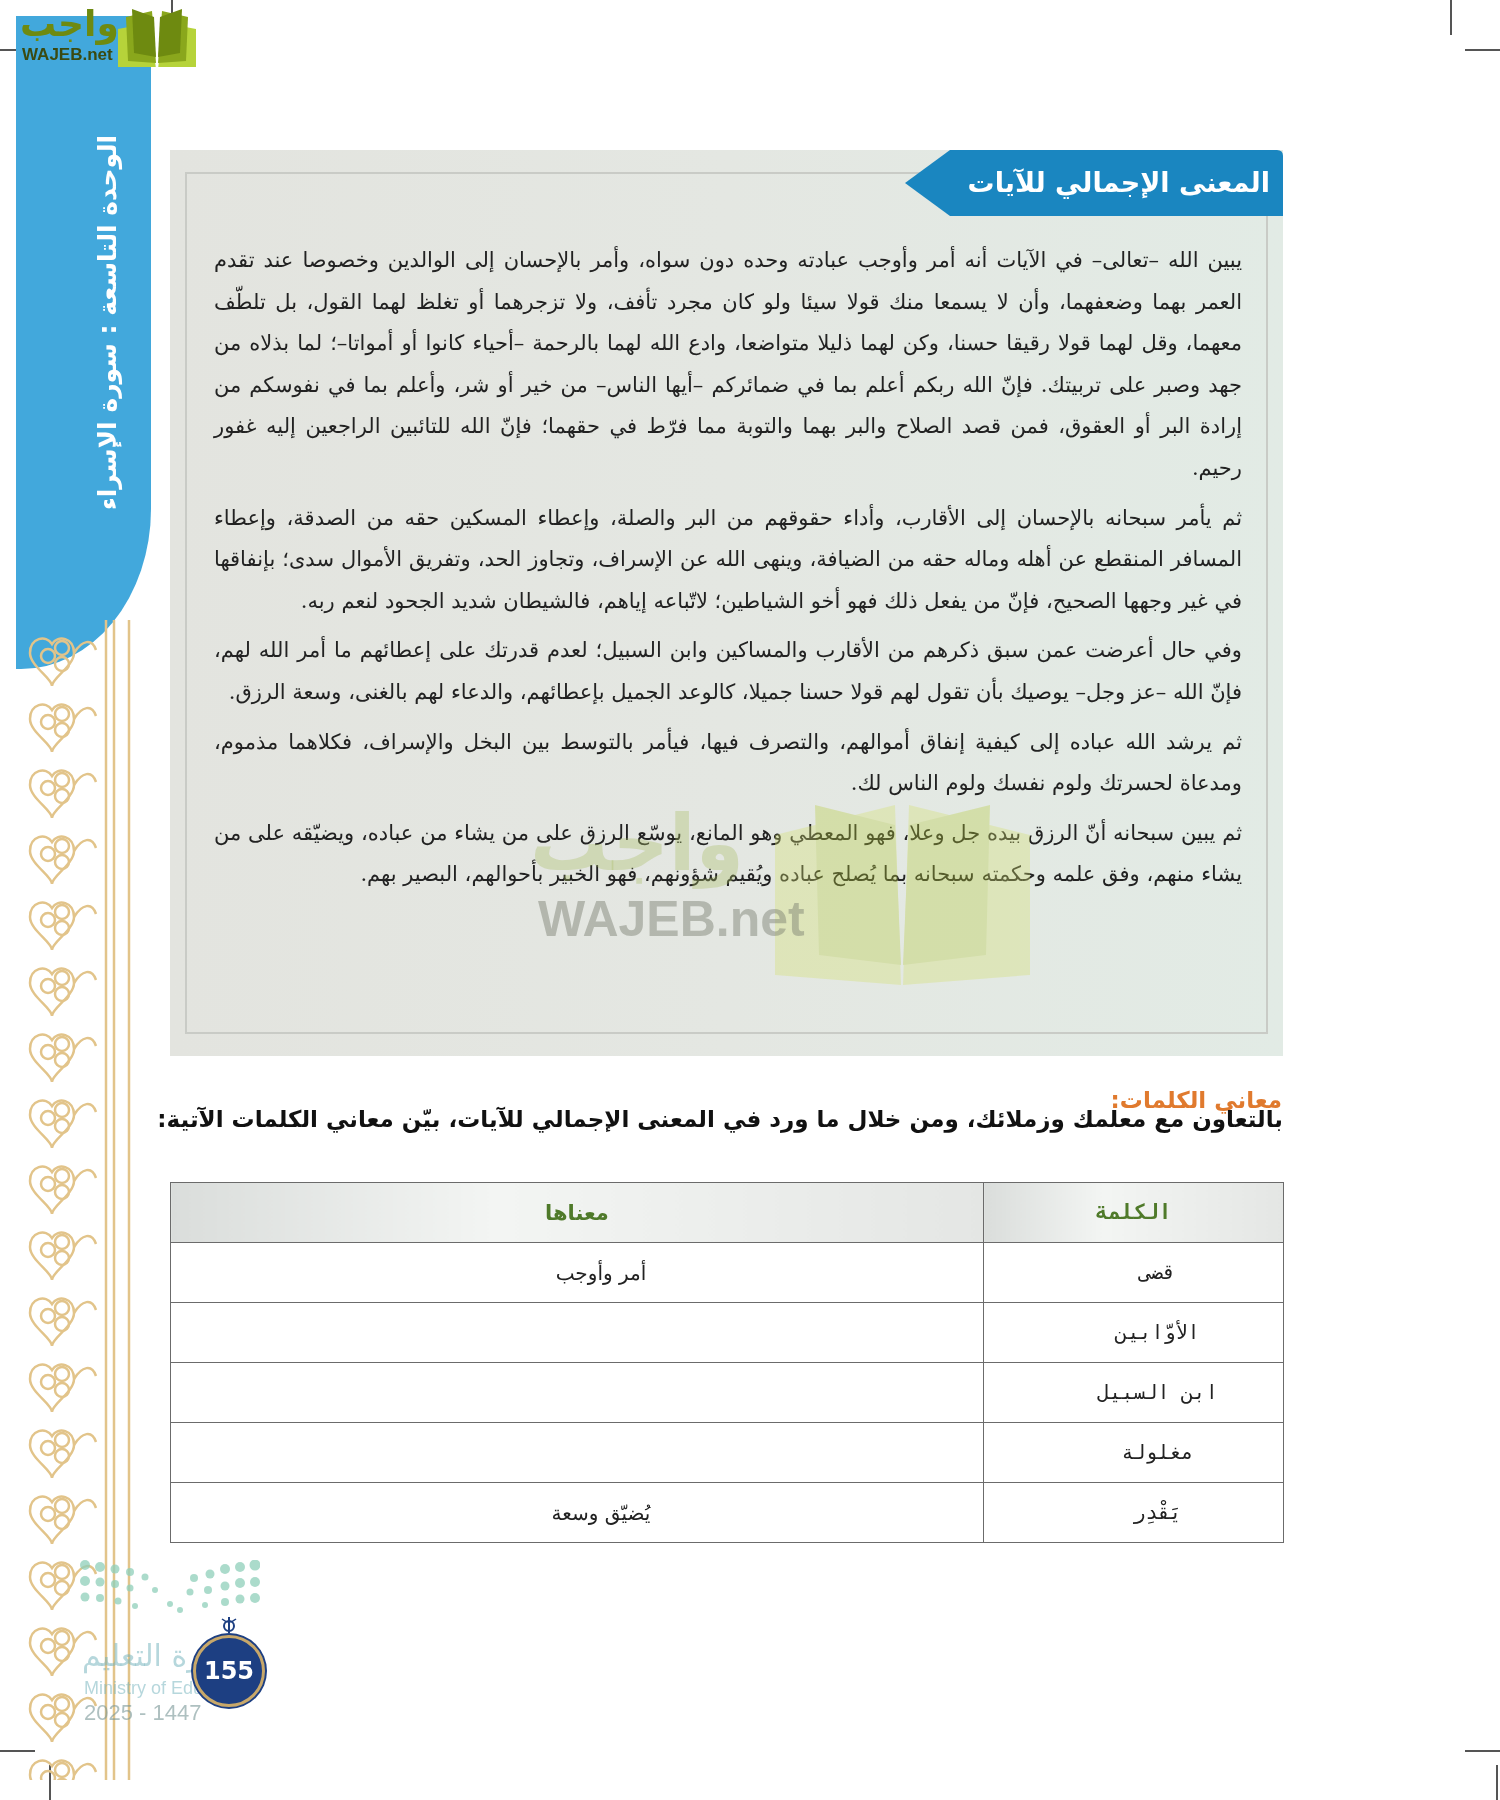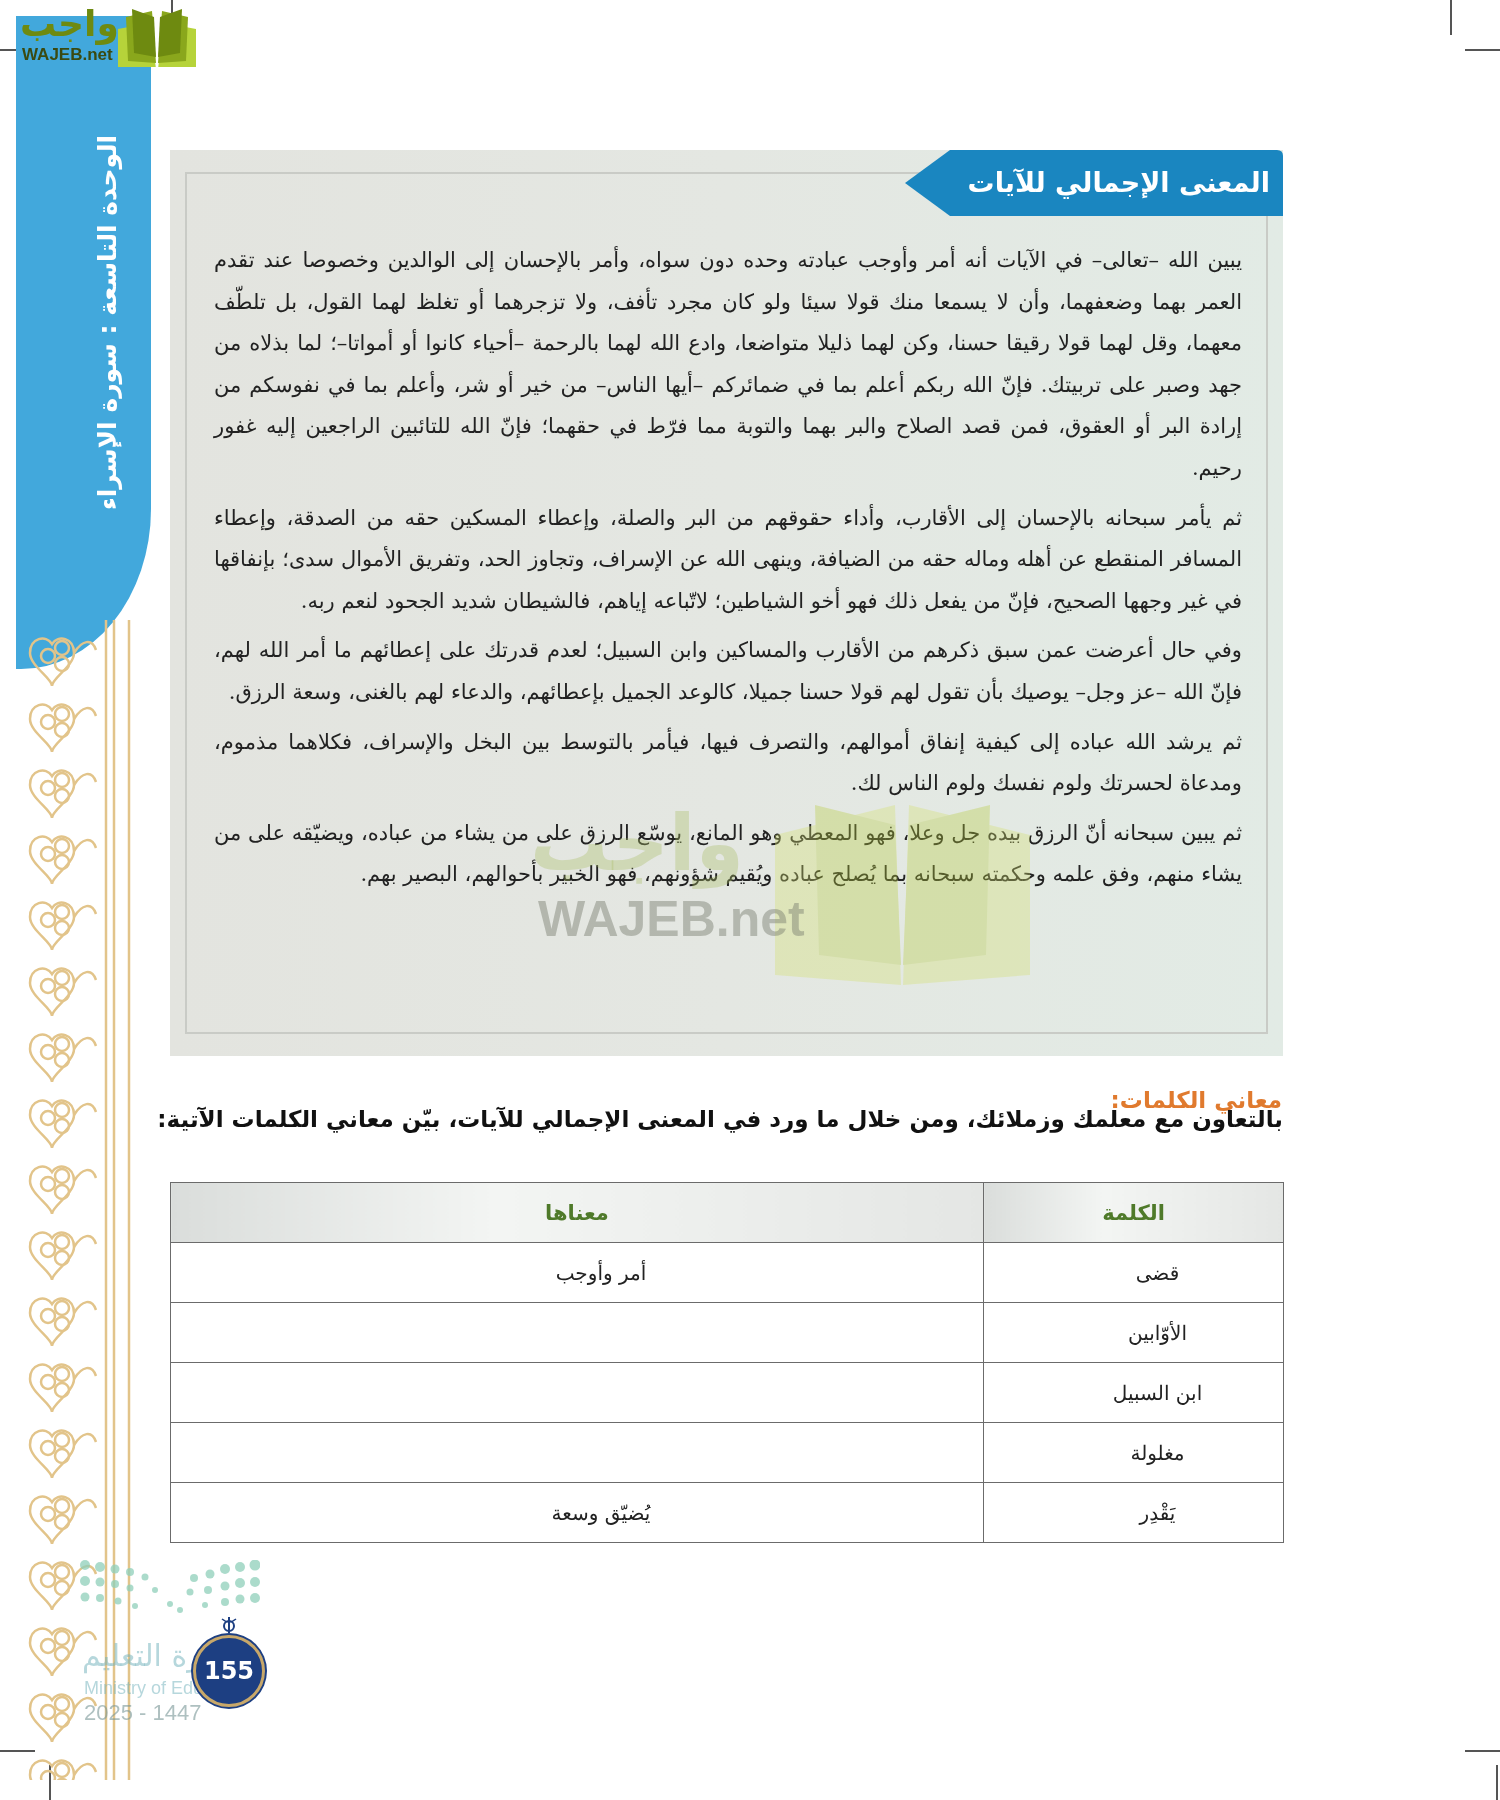--- a/index.html
+++ b/index.html
@@ -39,21 +39,21 @@
 
     
     .sec-title { position: absolute; right: 218px; top: 1075px; direction: rtl; font-weight: bold; font-size: 23px; color: #e07a2e; font-family: "DejaVu Sans", sans-serif; margin-top: 12px; }
     .instr { position: absolute; right: 217px; top: 1106px; direction: rtl; font-weight: bold; font-size: 23px; color: #111; font-family: "DejaVu Sans", sans-serif; white-space: nowrap; }
 
     
     .vtable { position: absolute; left: 170px; top: 1182px; width: 1114px; border-collapse: collapse; direction: rtl; }
     .vtable th, .vtable td { border: 1.5px solid #6b6b6b; text-align: center; }
     .vtable th { height: 60px; background: linear-gradient(90deg, #dadddb, #f3f5f3 40%, #e4e6e4); color: #4f7a2a; font-weight: bold; font-size: 21px; font-family: "DejaVu Sans", sans-serif; }
     .vtable td { height: 60px; font-family: "DejaVu Serif", serif; font-size: 20px; color: #222; background: #fff; padding-left: 48px; }
-    .vtable .col-word { width: 300px; }
+    .vtable .col-word { width: 300px; font-family: Liberation Mono, monospace; }
 
     
     .ministry { position: absolute; left: 80px; top: 1560px; width: 200px; height: 170px; }
     .dots { position: absolute; left: 0; top: 0; width: 180px; height: 60px; }
     .min-ar { position: absolute; left: 2px; top: 78px; font-size: 30px; color: rgba(110,175,185,0.5); font-family: "DejaVu Sans", sans-serif; direction: rtl; white-space: nowrap; }
     .min-en { position: absolute; left: 4px; top: 118px; font-size: 18px; color: rgba(110,175,185,0.5); font-family: "Liberation Sans", sans-serif; white-space: nowrap; }
     .min-year { position: absolute; left: 4px; top: 140px; font-size: 22px; color: rgba(120,150,150,0.6); font-family: "Liberation Sans", sans-serif; white-space: nowrap; }
     .page-num { position: absolute; left: 193px; top: 1635px; width: 72px; height: 72px; border-radius: 50%; background: #1d3f82; border: 3px solid #c8a86a; box-shadow: 0 0 0 2px #1d3f82; color: #fff; font-weight: bold; font-size: 24px; line-height: 66px; text-align: center; font-family: "DejaVu Sans", sans-serif; }
     .crest { position: absolute; left: 219px; top: 1615px; width: 20px; height: 20px; }
   </style>

